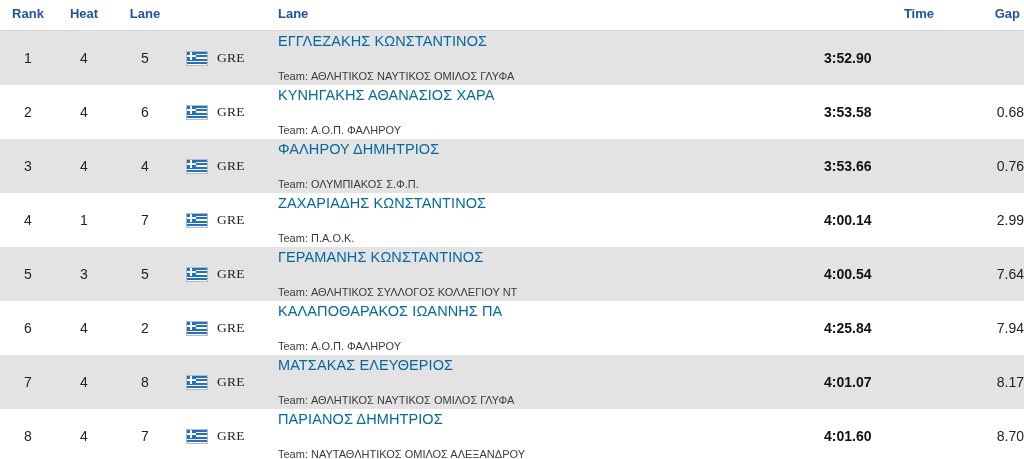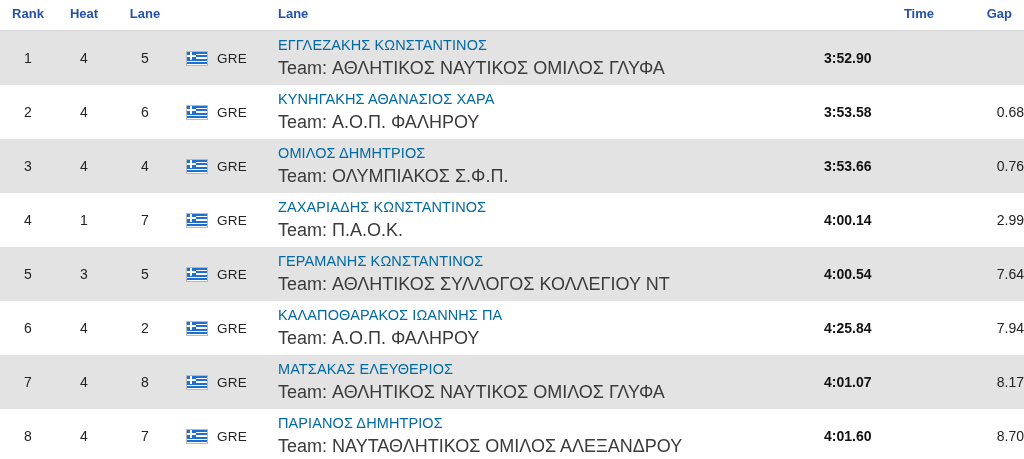--- a/index.html
+++ b/index.html
@@ -30,21 +30,21 @@
     color: #2350a8;
     font-size: 13px;
     font-weight: bold;
     padding: 6px 0 9px 0;
     background: #ffffff;
     border-bottom: 1px solid #d6d6d6;
     vertical-align: bottom;
   }
   th.al-c { text-align: center; margin-left: 28px; }
   th.al-l { text-align: left; }
-  th.al-r { text-align: right; padding-right: 12px; }
+  th.al-r { text-align: right; padding-right: 4px; }
   th.c-name-h { text-align: left; padding-left: 0; }
 
   tbody tr.row-odd  td { background: #e3e3e3; }
   tbody tr.row-even td { background: #ffffff; }
 
   tbody td {
     font-size: 14px;
     color: #1a1a1a;
     padding: 0;
     height: 54px;
@@ -52,20 +52,21 @@
   }
   td.rank, td.heat, td.lane {
     text-align: center;
     font-size: 14px;
     color: #222;
   }
   td.flag {
     text-align: center;
     padding-left: 0;
     white-space: nowrap;
+    font-family: Liberation Serif, serif;
   }
   .flag-wrap {
     display: flex;
     align-items: center;
     gap: 9px;
     padding-left: 8px;
   }
   .flag-icon {
     width: 22px;
     height: 15px;
@@ -104,24 +105,24 @@
   }
   td.name { padding-right: 8px; }
   .athlete {
     font-size: 14.5px;
     font-weight: normal;
     color: #0369a1;
     line-height: 1.25;
     letter-spacing: 0.1px;
   }
   .team {
-    font-size: 18px;
+    font-size: 11px;
     color: #3a3a3a;
     line-height: 1.3;
-    margin-top: 3px;
+    margin-top: 19px;
   }
   td.time {
     text-align: left;
     font-weight: bold;
     font-size: 14px;
     color: #111;
     padding-right: 0;
   }
   td.gap {
     text-align: right;
@@ -193,21 +194,21 @@
         <td class="rank">3</td>
         <td class="heat">4</td>
         <td class="lane">4</td>
         <td class="flag">
           <span class="flag-wrap">
             <span class="flag-icon"></span>
             <span class="country-code">GRE</span>
           </span>
         </td>
         <td class="name">
-          <div class="athlete">ΟΜΙΛΟΣ ΔΗΜΗΤΡΙΟΣ</div>
+          <div class="athlete">ΦΑΛΗΡΟΥ ΔΗΜΗΤΡΙΟΣ</div>
           <div class="team">Team: ΟΛΥΜΠΙΑΚΟΣ Σ.Φ.Π.</div>
         </td>
         <td class="time">3:53.66</td>
         <td class="gap">0.76</td>
       </tr>
       <tr class="row-even">
         <td class="rank">4</td>
         <td class="heat">1</td>
         <td class="lane">7</td>
         <td class="flag">

